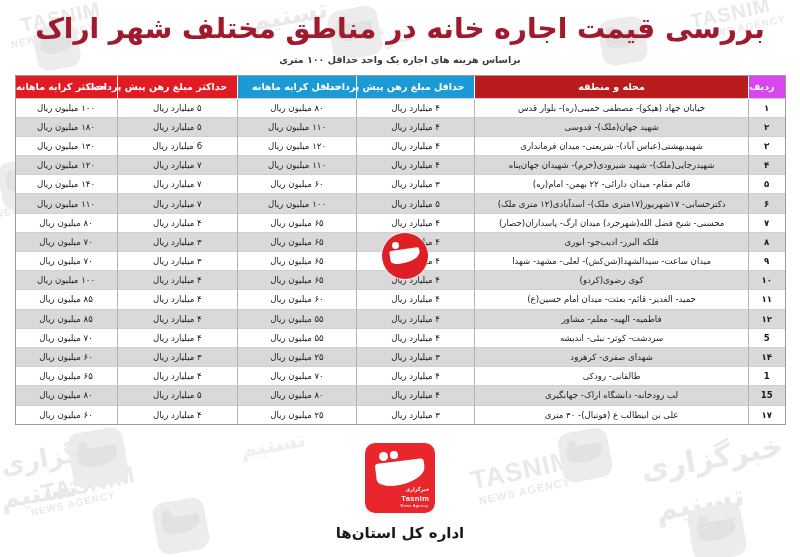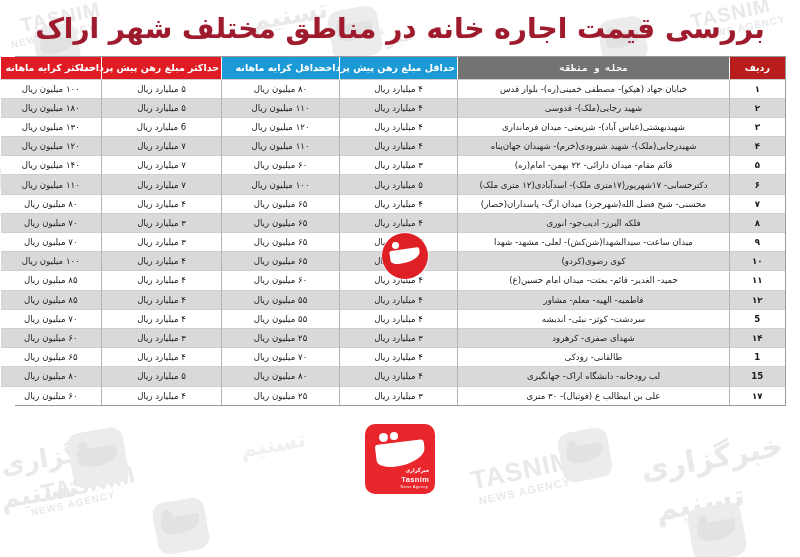--- a/index.html
+++ b/index.html
@@ -86,27 +86,27 @@
   table#rent-table {
     width: 100%;
     border-collapse: collapse;
     table-layout: fixed;
   }
   table#rent-table th {
     color: #ffffff;
     font-size: 9.5px;
     font-weight: bold;
     height: 22px;
-    padding: 0 2px;
+    padding: 0 10px;
     border-left: 1px solid #ffffff;
     white-space: nowrap;
   }
   table#rent-table th:last-child { border-left: none; }
-  th.h-radif  { background: #b91c1c; width: 55px; }
-  th.h-mahale { background: #737373; width: 272px; font-family: Liberation Mono, monospace; }
+  th.h-radif  { background: #d946ef; width: 36px; }
+  th.h-mahale { background: #b91c1c; width: 272px; }
   th.h-min-dep{ background: #1b9ad6; width: 118px; }
   th.h-min-rent{background: #1b9ad6; width: 118px; }
   th.h-max-dep{ background: #e01b24; width: 120px; }
   th.h-max-rent{background: #e01b24; width: 101px; }
 
   table#rent-table td {
     font-size: 8.6px;
     color: #1a1a1a;
     height: 19.2px;
     padding: 0 5px;
@@ -259,20 +259,21 @@
   <div class="wm-logo" style="left:155px; top:500px; width:52px; height:52px; transform:rotate(-10deg);"></div>
   <div class="wm-logo" style="left:560px; top:430px; width:50px; height:50px; transform:rotate(-10deg);"></div>
   <div class="wm-logo" style="left:690px; top:505px; width:54px; height:54px; transform:rotate(-10deg);"></div>
   <div class="wm-logo" style="left:0px; top:160px; width:48px; height:48px; transform:rotate(-10deg);"></div>
 </div>
 
 <div id="page">
 
   <div id="title-block">
     <div id="main-title">بررسی قیمت اجاره خانه در مناطق مختلف شهر اراک</div>
+    <div id="sub-title">براساس هزینه های اجاره یک واحد حداقل ۱۰۰ متری</div>
   </div>
 
   <div id="table-wrap">
     <table id="rent-table">
       <thead>
         <tr>
           <th class="h-radif">ردیف</th>
           <th class="h-mahale">محله و منطقه</th>
           <th class="h-min-dep">حداقل مبلغ رهن پیش پرداخت</th>
           <th class="h-min-rent">حداقل کرایه ماهانه</th>
@@ -284,21 +285,21 @@
           <tr>
             <td class="c-radif">۱</td>
             <td class="c-mahale">خیابان جهاد (هپکو)- مصطفی خمینی(ره)- بلوار قدس</td>
             <td class="c-min-dep">۴ میلیارد ریال</td>
             <td class="c-min-rent">۸۰ میلیون ریال</td>
             <td class="c-max-dep">۵ میلیارد ریال</td>
             <td class="c-max-rent">۱۰۰ میلیون ریال</td>
           </tr>
           <tr>
             <td class="c-radif">۲</td>
-            <td class="c-mahale">شهید رجایی(ملک)- قدوسی</td>
+            <td class="c-mahale">شهید جهان(ملک)- قدوسی</td>
             <td class="c-min-dep">۴ میلیارد ریال</td>
             <td class="c-min-rent">۱۱۰ میلیون ریال</td>
             <td class="c-max-dep">۵ میلیارد ریال</td>
             <td class="c-max-rent">۱۸۰ میلیون ریال</td>
           </tr>
           <tr>
             <td class="c-radif">۳</td>
             <td class="c-mahale">شهیدبهشتی(عباس آباد)- شریعتی- میدان فرمانداری</td>
             <td class="c-min-dep">۴ میلیارد ریال</td>
             <td class="c-min-rent">۱۲۰ میلیون ریال</td>
@@ -428,15 +429,16 @@
 
   <div id="footer">
     <div id="footer-logo">
       <div class="fl-dot"></div>
       <div class="fl-dot2"></div>
       <div class="fl-swoosh"></div>
       <div class="fl-word-fa">خبرگزاری</div>
       <div class="fl-word-en">Tasnim</div>
       <div class="fl-word-en2">News Agency</div>
     </div>
+    <div id="footer-line1">اداره کل استان‌ها</div>
   </div>
 
 </div>
 
 </body></html>

